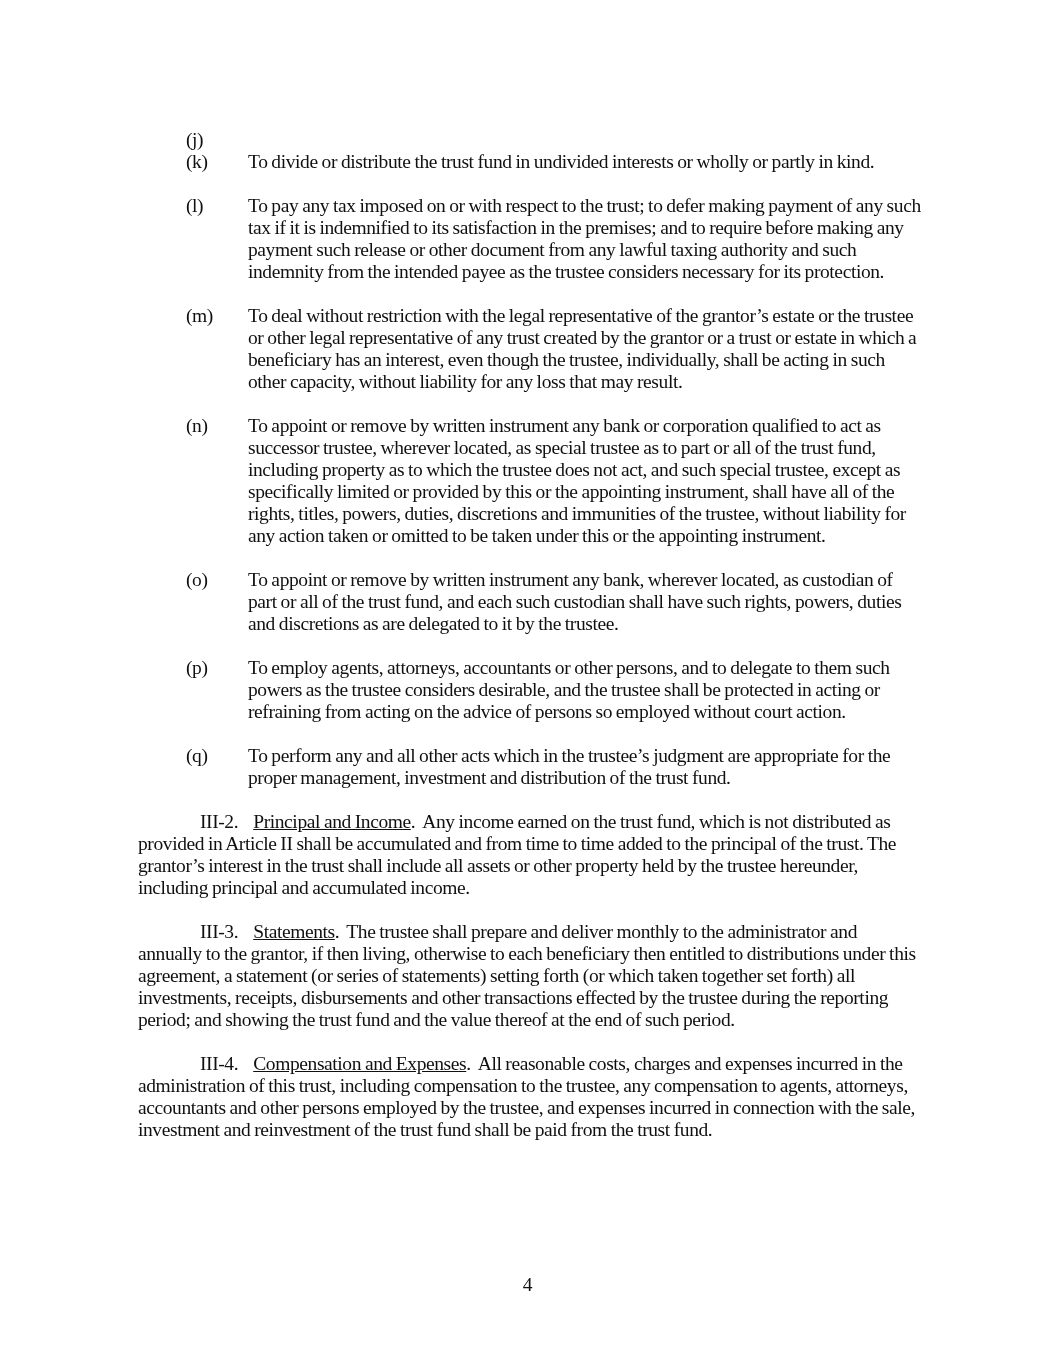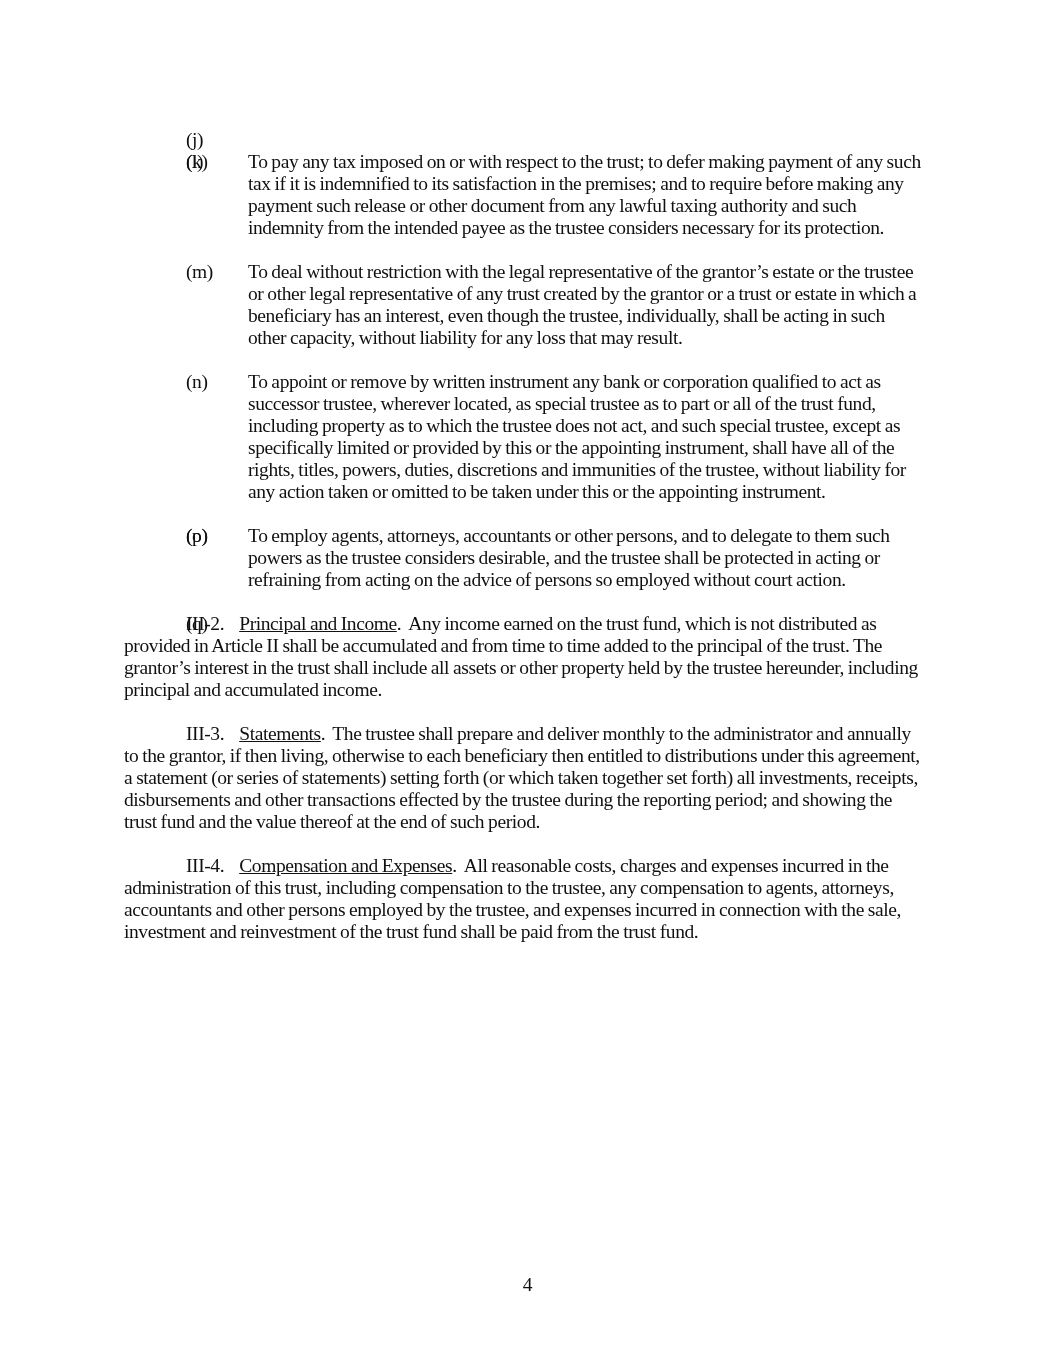--- a/index.html
+++ b/index.html
@@ -30,21 +30,21 @@
     margin: 0 0 22px 0;
     text-align: left;
   }
   .item .lbl {
     position: absolute;
     left: 62px;
     top: 0;
   }
   
   .section {
-    margin: 0 0 22px 0;
+    margin: 0 0 22px 14px;
     text-indent: 62px;
   }
   .section .num { text-indent: 0; }
   .tab {
     display: inline-block;
     width: 15px;
   }
   .hd { text-decoration: underline; }
   .bodytext { margin-left: 7px; }
   .pagenum {
@@ -61,48 +61,51 @@
 
 <div class="page">
   <div class="content">
 
     <div class="item">
       <span class="lbl">(j)</span>
     </div>
 
     <div class="item">
       <span class="lbl">(k)</span>
+      <span class="txt">To divide or distribute the trust fund in undivided interests or wholly or partly in kind.</span>
     </div>
 
     <div class="item">
       <span class="lbl">(l)</span>
       <span class="txt">To pay any tax imposed on or with respect to the trust; to defer making payment of any such tax if it is indemnified to its satisfaction in the premises; and to require before making any payment such release or other document from any lawful taxing authority and such indemnity from the intended payee as the trustee considers necessary for its protection.</span>
     </div>
 
     <div class="item">
       <span class="lbl">(m)</span>
       <span class="txt">To deal without restriction with the legal representative of the grantor’s estate or the trustee or other legal representative of any trust created by the grantor or a trust or estate in which a beneficiary has an interest, even though the trustee, individually, shall be acting in such other capacity, without liability for any loss that may result.</span>
     </div>
 
     <div class="item">
       <span class="lbl">(n)</span>
       <span class="txt">To appoint or remove by written instrument any bank or corporation qualified to act as successor trustee, wherever located, as special trustee as to part or all of the trust fund, including property as to which the trustee does not act, and such special trustee, except as specifically limited or provided by this or the appointing instrument, shall have all of the rights, titles, powers, duties, discretions and immunities of the trustee, without liability for any action taken or omitted to be taken under this or the appointing instrument.</span>
     </div>
 
     <div class="item">
       <span class="lbl">(o)</span>
+      <span class="txt">To appoint or remove by written instrument any bank, wherever located, as custodian of part or all of the trust fund, and each such custodian shall have such rights, powers, duties and discretions as are delegated to it by the trustee.</span>
     </div>
 
     <div class="item">
       <span class="lbl">(p)</span>
       <span class="txt">To employ agents, attorneys, accountants or other persons, and to delegate to them such powers as the trustee considers desirable, and the trustee shall be protected in acting or refraining from acting on the advice of persons so employed without court action.</span>
     </div>
 
     <div class="item">
       <span class="lbl">(q)</span>
+      <span class="txt">To perform any and all other acts which in the trustee’s judgment are appropriate for the proper management, investment and distribution of the trust fund.</span>
     </div>
 
     <p class="section"><span class="num">III-2.</span><span class="tab"></span><span class="hd">Principal and Income</span><span class="pd">.</span><span class="bodytext">Any income earned on the trust fund, which is not distributed as provided in Article II shall be accumulated and from time to time added to the principal of the trust.  The grantor’s interest in the trust shall include all assets or other property held by the trustee hereunder, including principal and accumulated income.</span></p>
 
     <p class="section"><span class="num">III-3.</span><span class="tab"></span><span class="hd">Statements</span><span class="pd">.</span><span class="bodytext">The trustee shall prepare and deliver monthly to the administrator and annually to the grantor, if then living, otherwise to each beneficiary then entitled to distributions under this agreement, a statement (or series of statements) setting forth (or which taken together set forth) all investments, receipts, disbursements and other transactions effected by the trustee during the reporting period; and showing the trust fund and the value thereof at the end of such period.</span></p>
 
     <p class="section"><span class="num">III-4.</span><span class="tab"></span><span class="hd">Compensation and Expenses</span><span class="pd">.</span><span class="bodytext">All reasonable costs, charges and expenses incurred in the administration of this trust, including compensation to the trustee, any compensation to agents, attorneys, accountants and other persons employed by the trustee, and expenses incurred in connection with the sale, investment and reinvestment of the trust fund shall be paid from the trust fund.</span></p>
 
   </div>
 

